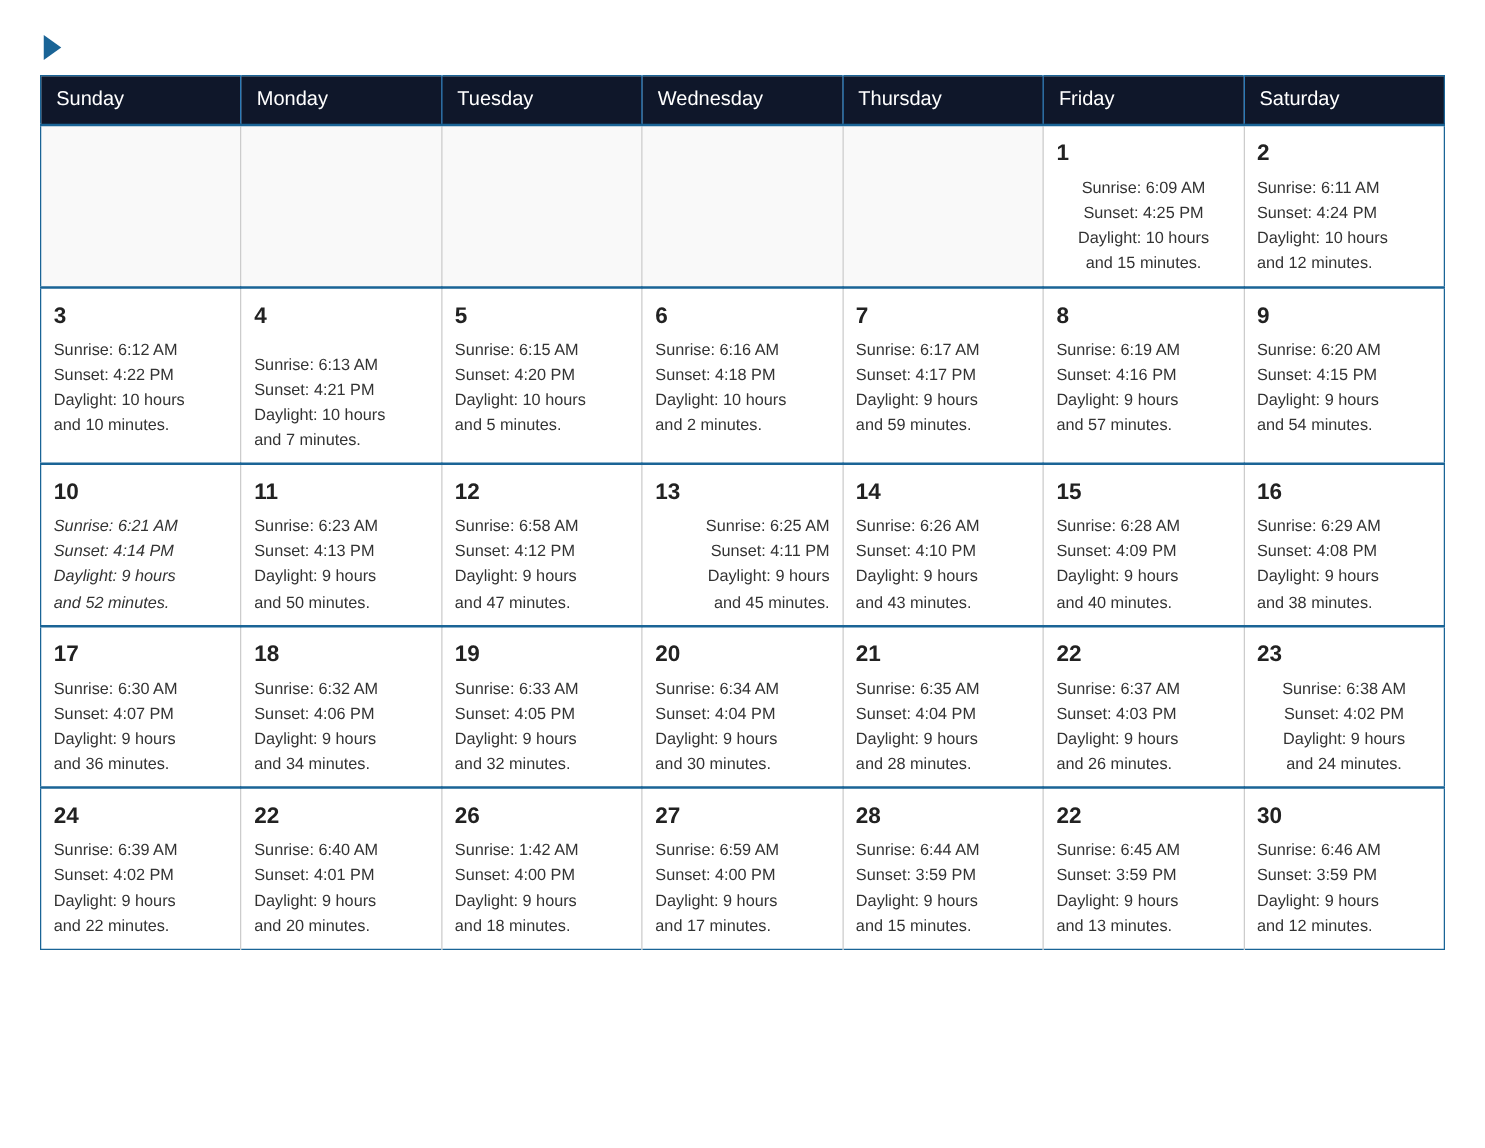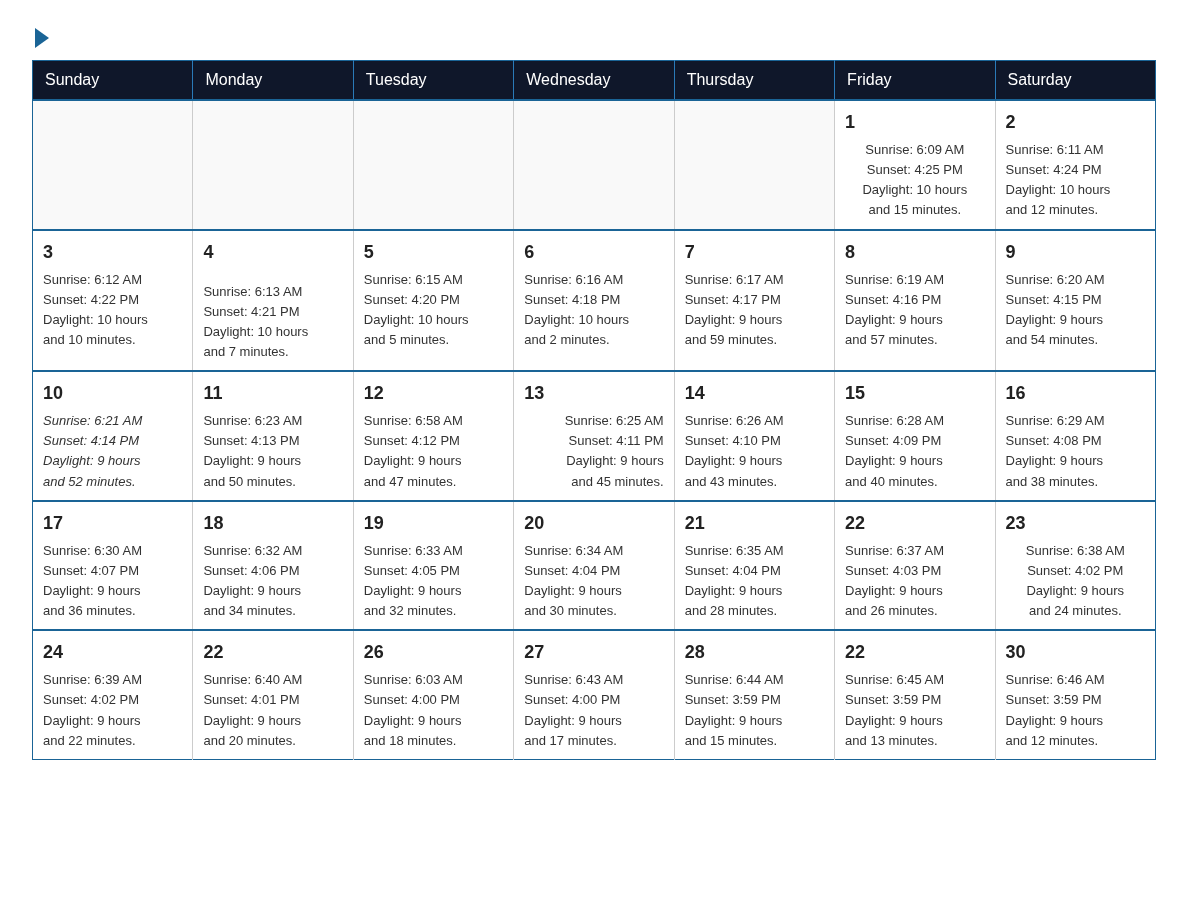--- a/index.html
+++ b/index.html
@@ -324,28 +324,28 @@
         </td>
         <td>
           <span class="day-number">22</span>
           <div class="day-info" style="white-space: pre-line;">Sunrise: 6:40 AM
 Sunset: 4:01 PM
 Daylight: 9 hours
 and 20 minutes.</div>
         </td>
         <td>
           <span class="day-number">26</span>
-          <div class="day-info" style="white-space: pre-line;">Sunrise: 6:03 AM
+          <div class="day-info" style="white-space: pre-line;">Sunrise: 1:42 AM
 Sunset: 4:00 PM
 Daylight: 9 hours
 and 18 minutes.</div>
         </td>
         <td>
           <span class="day-number">27</span>
-          <div class="day-info" style="white-space: pre-line;">Sunrise: 6:43 AM
+          <div class="day-info" style="white-space: pre-line;">Sunrise: 6:59 AM
 Sunset: 4:00 PM
 Daylight: 9 hours
 and 17 minutes.</div>
         </td>
         <td>
           <span class="day-number">28</span>
           <div class="day-info" style="white-space: pre-line;">Sunrise: 6:44 AM
 Sunset: 3:59 PM
 Daylight: 9 hours
 and 15 minutes.</div>

